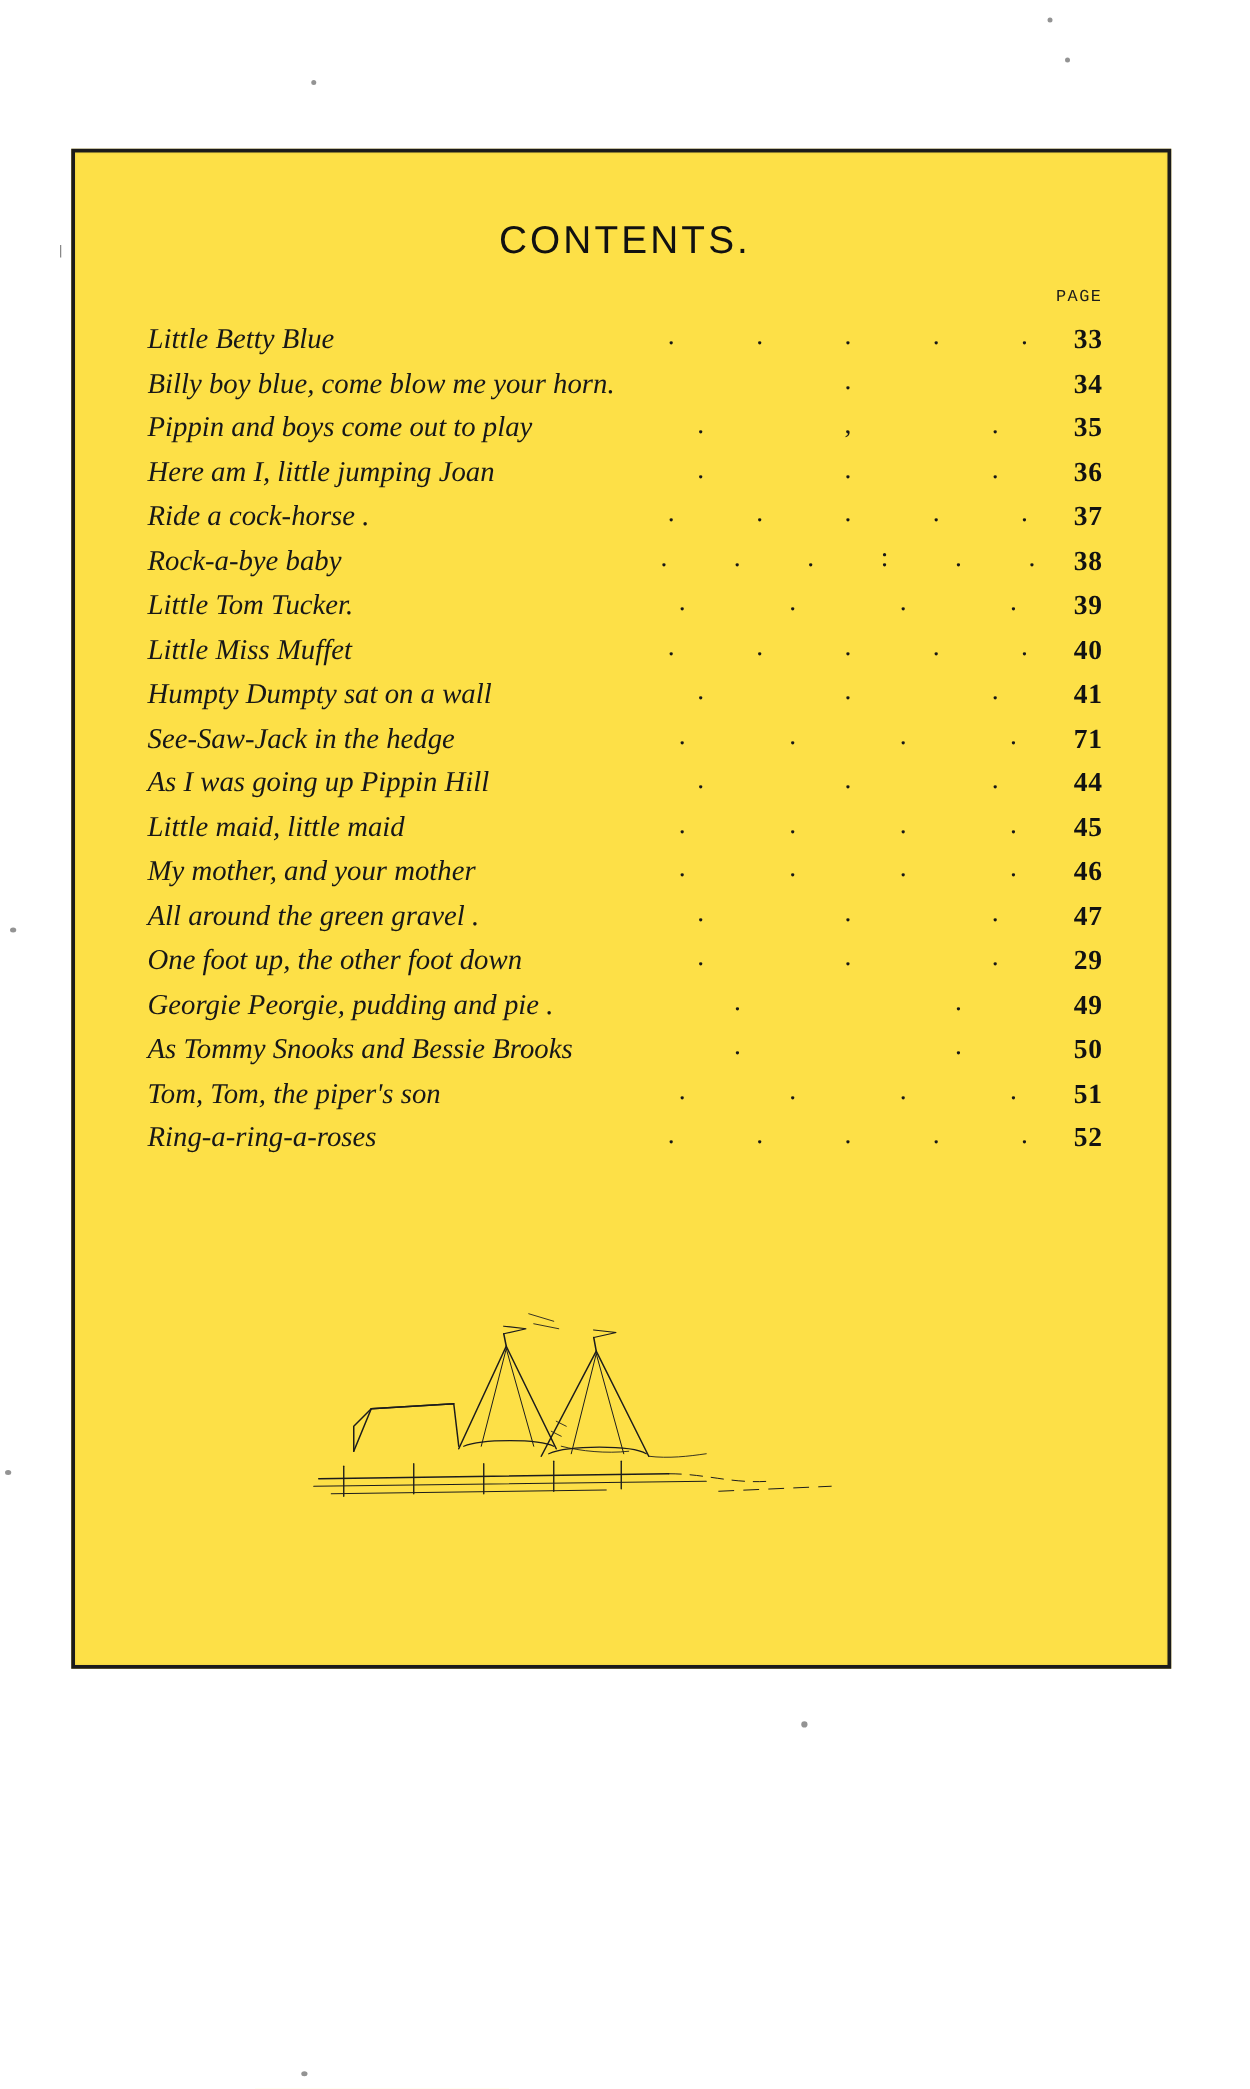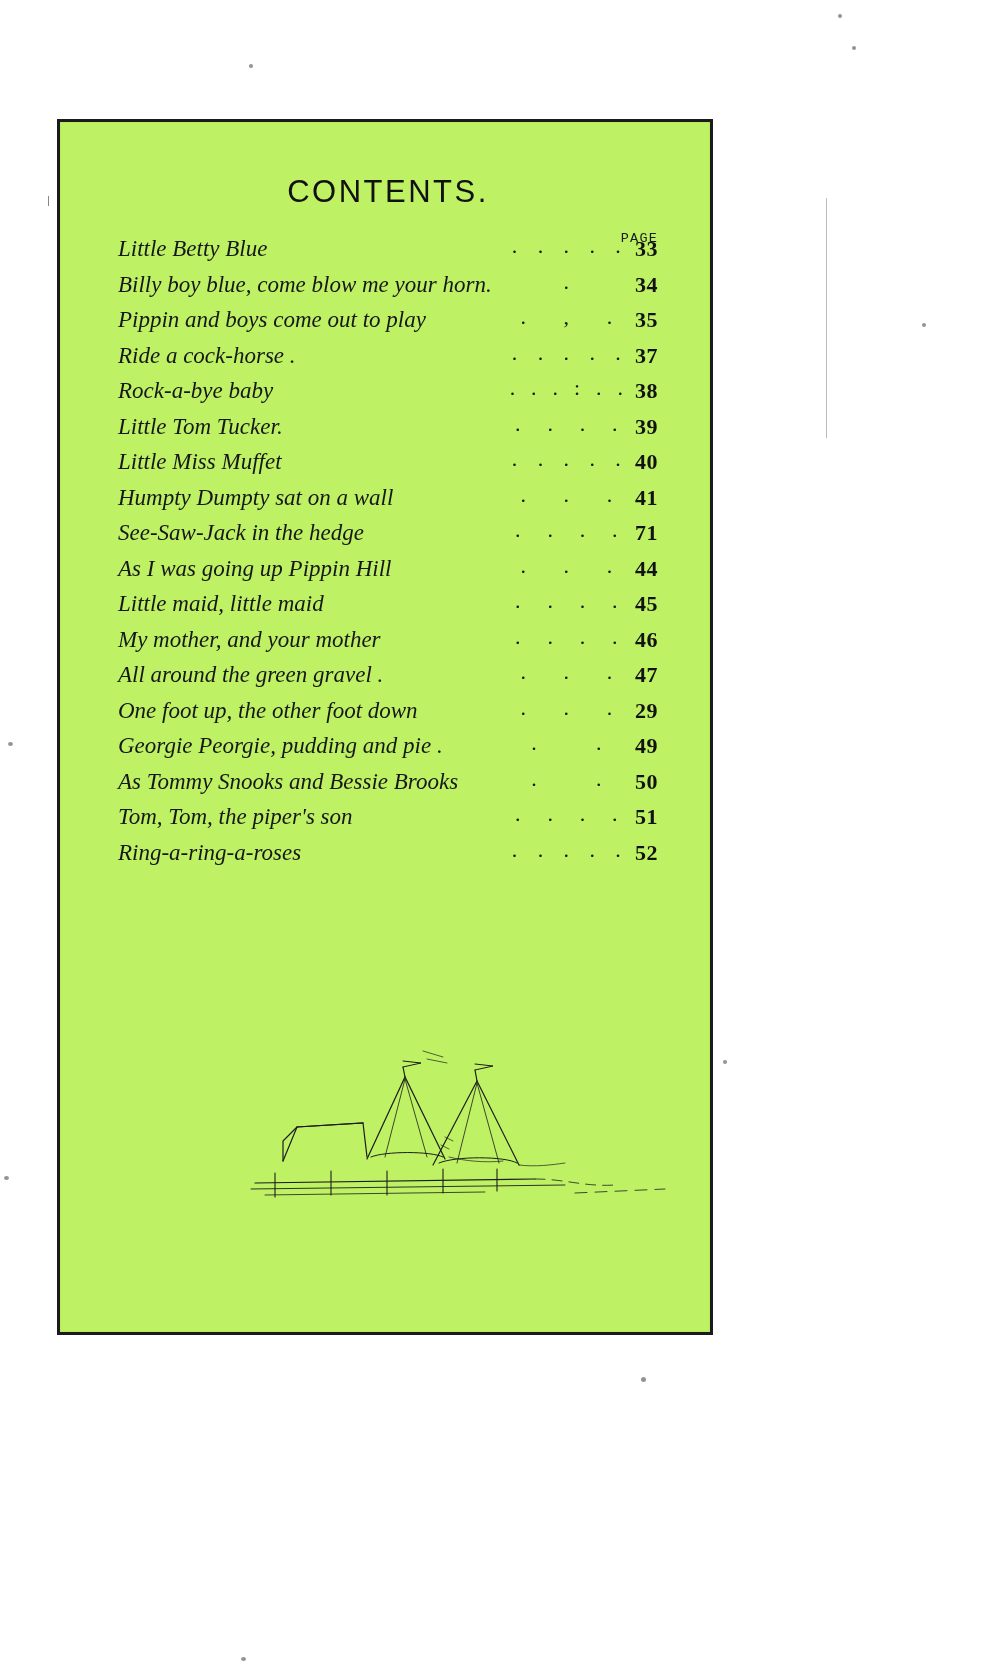--- a/index.html
+++ b/index.html
@@ -21,25 +21,25 @@
     background: #3a3a3a;
     border-radius: 50%;
     opacity: 0.55;
   }
 
   
   .page-frame {
     position: absolute;
     left: 57px;
     top: 119px;
-    width: 656px;
+    width: 880px;
     height: 1216px;
     border: 3px solid #1b1b1b;
     box-sizing: border-box;
-    background: #bef264;
+    background: #fde047;
   }
   .page-frame::after {
     
     content: "";
     position: absolute;
     inset: 0;
     box-shadow: inset 0 0 2px rgba(0,0,0,0.12);
     pointer-events: none;
   }
 
@@ -69,21 +69,21 @@
     top: 109px;
     font-family: Liberation Mono, monospace;
     font-size: 13.5px;
     letter-spacing: 1.2px;
     color: #1b1b1b;
   }
 
   table.toc {
     width: 100%;
     border-collapse: collapse;
-    margin-top: 26px;
+    margin-top: 48px;
   }
   table.toc td {
     vertical-align: baseline;
     padding: 0;
   }
   tr.toc-row { height: 35.5px; }
 
   .entry {
     font-family: "Liberation Serif", serif;
     font-style: italic;
@@ -202,20 +202,31 @@
           <td class="leaders">
               <div class="dots">
                 <span>.</span>
                 <span>,</span>
                 <span>.</span>
               </div>
             </td>
           <td class="pageno">35</td>
         </tr>
 
+        <tr class="toc-row">
+          <td class="entry">Here am I, little jumping Joan</td>
+          <td class="leaders">
+              <div class="dots">
+                <span>.</span>
+                <span>.</span>
+                <span>.</span>
+              </div>
+            </td>
+          <td class="pageno">36</td>
+        </tr>
 
         <tr class="toc-row">
           <td class="entry">Ride a cock-horse .</td>
           <td class="leaders">
               <div class="dots">
                 <span>.</span>
                 <span>.</span>
                 <span>.</span>
                 <span>.</span>
                 <span>.</span>

